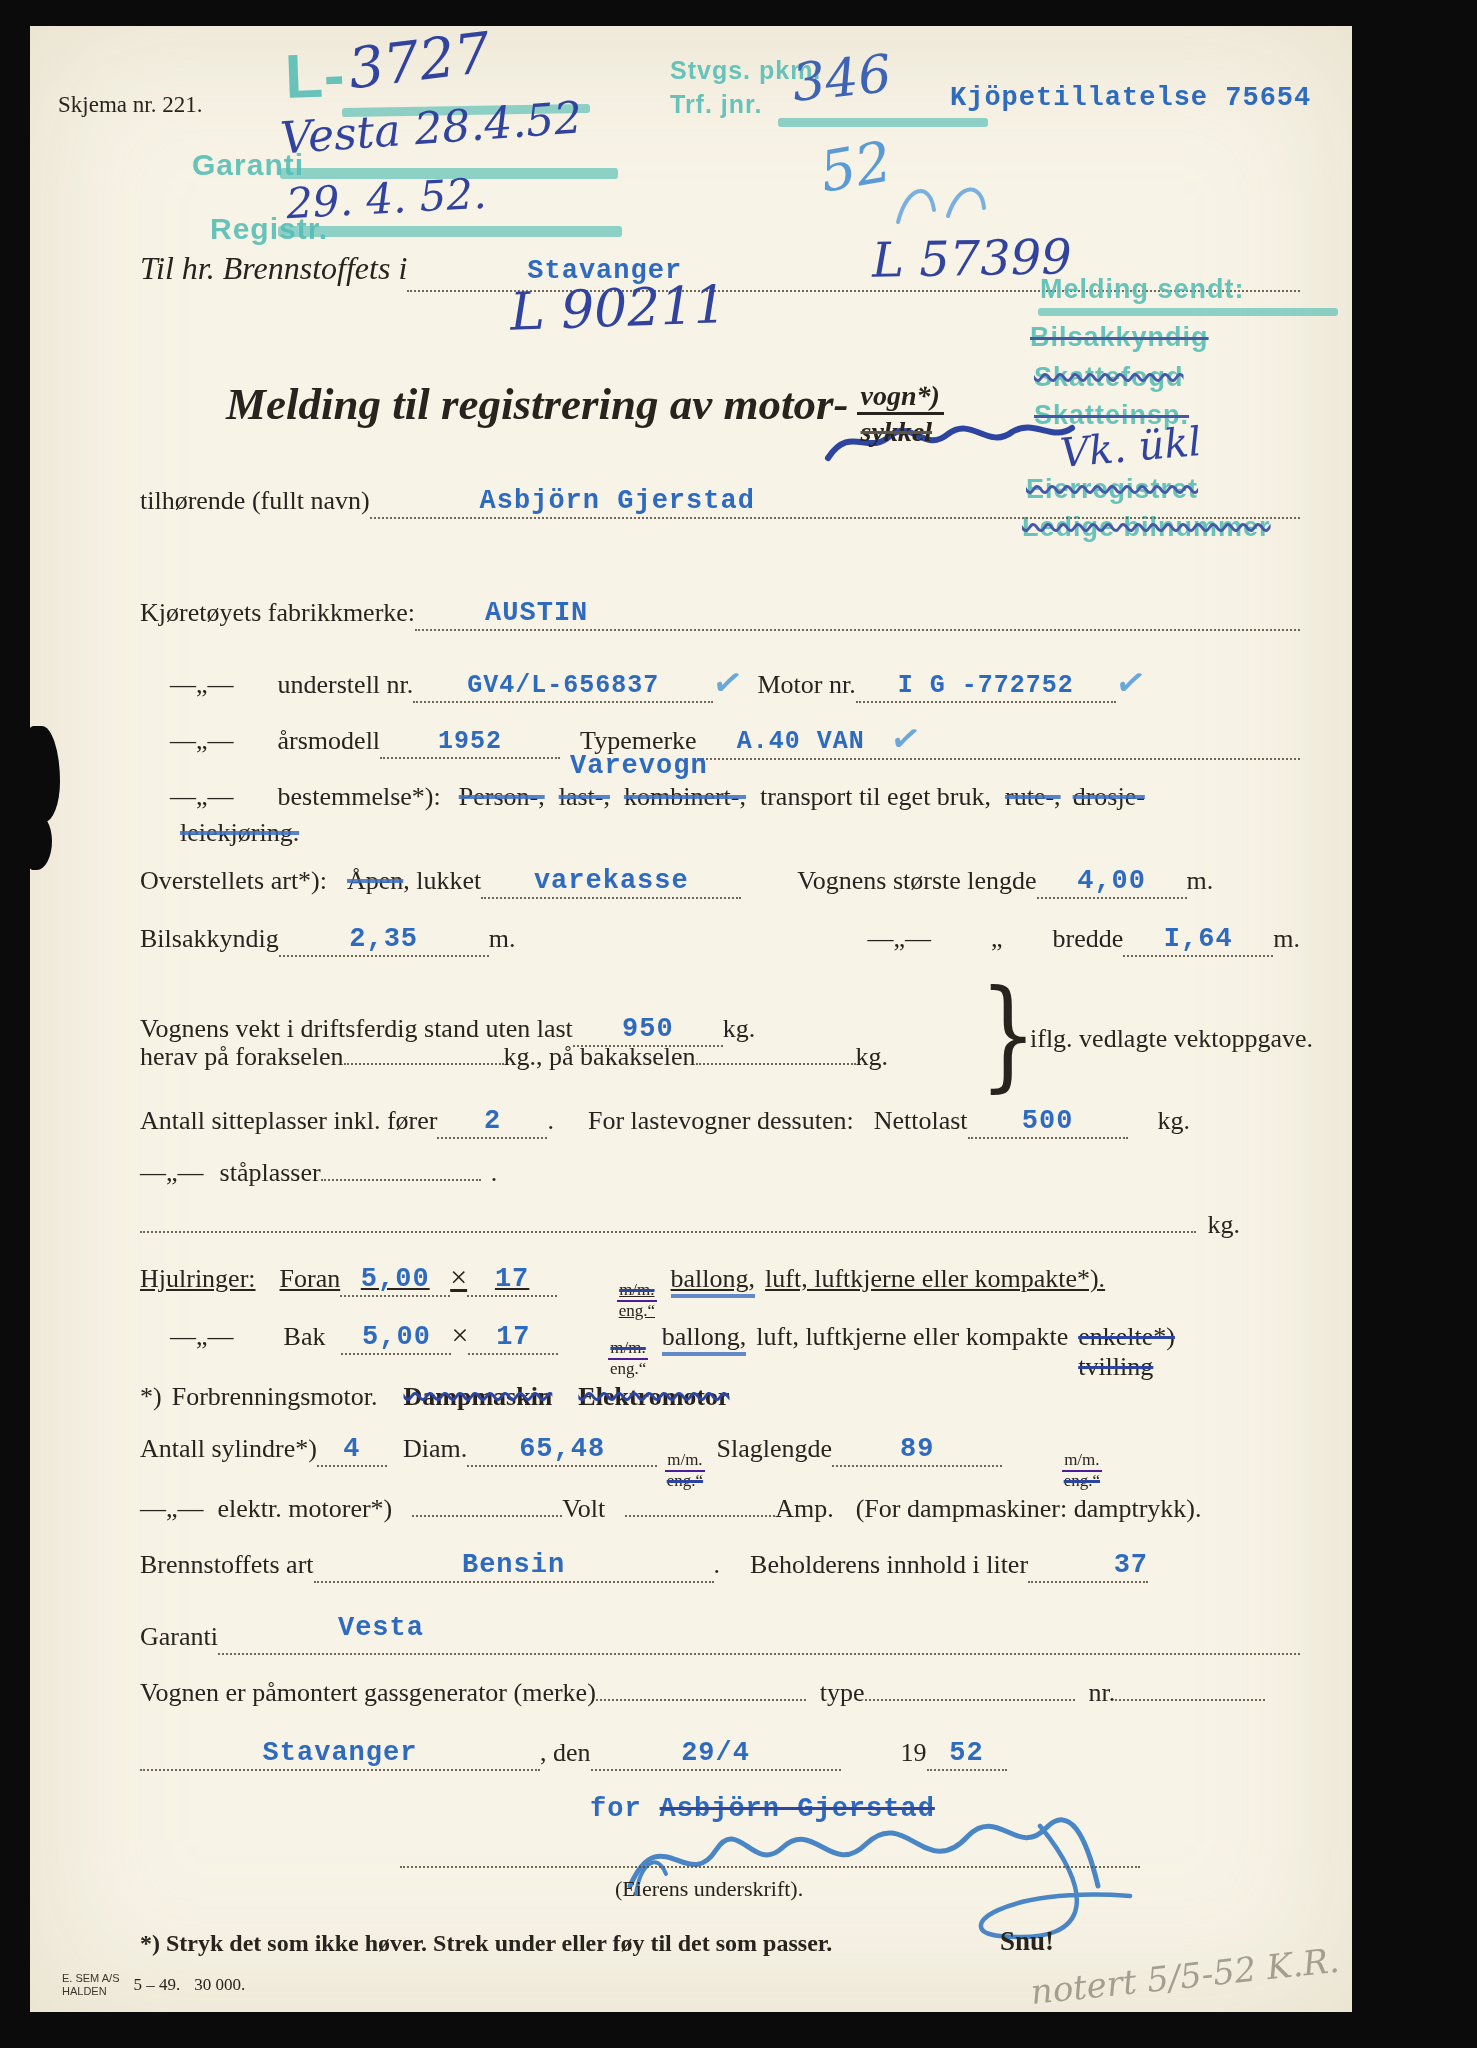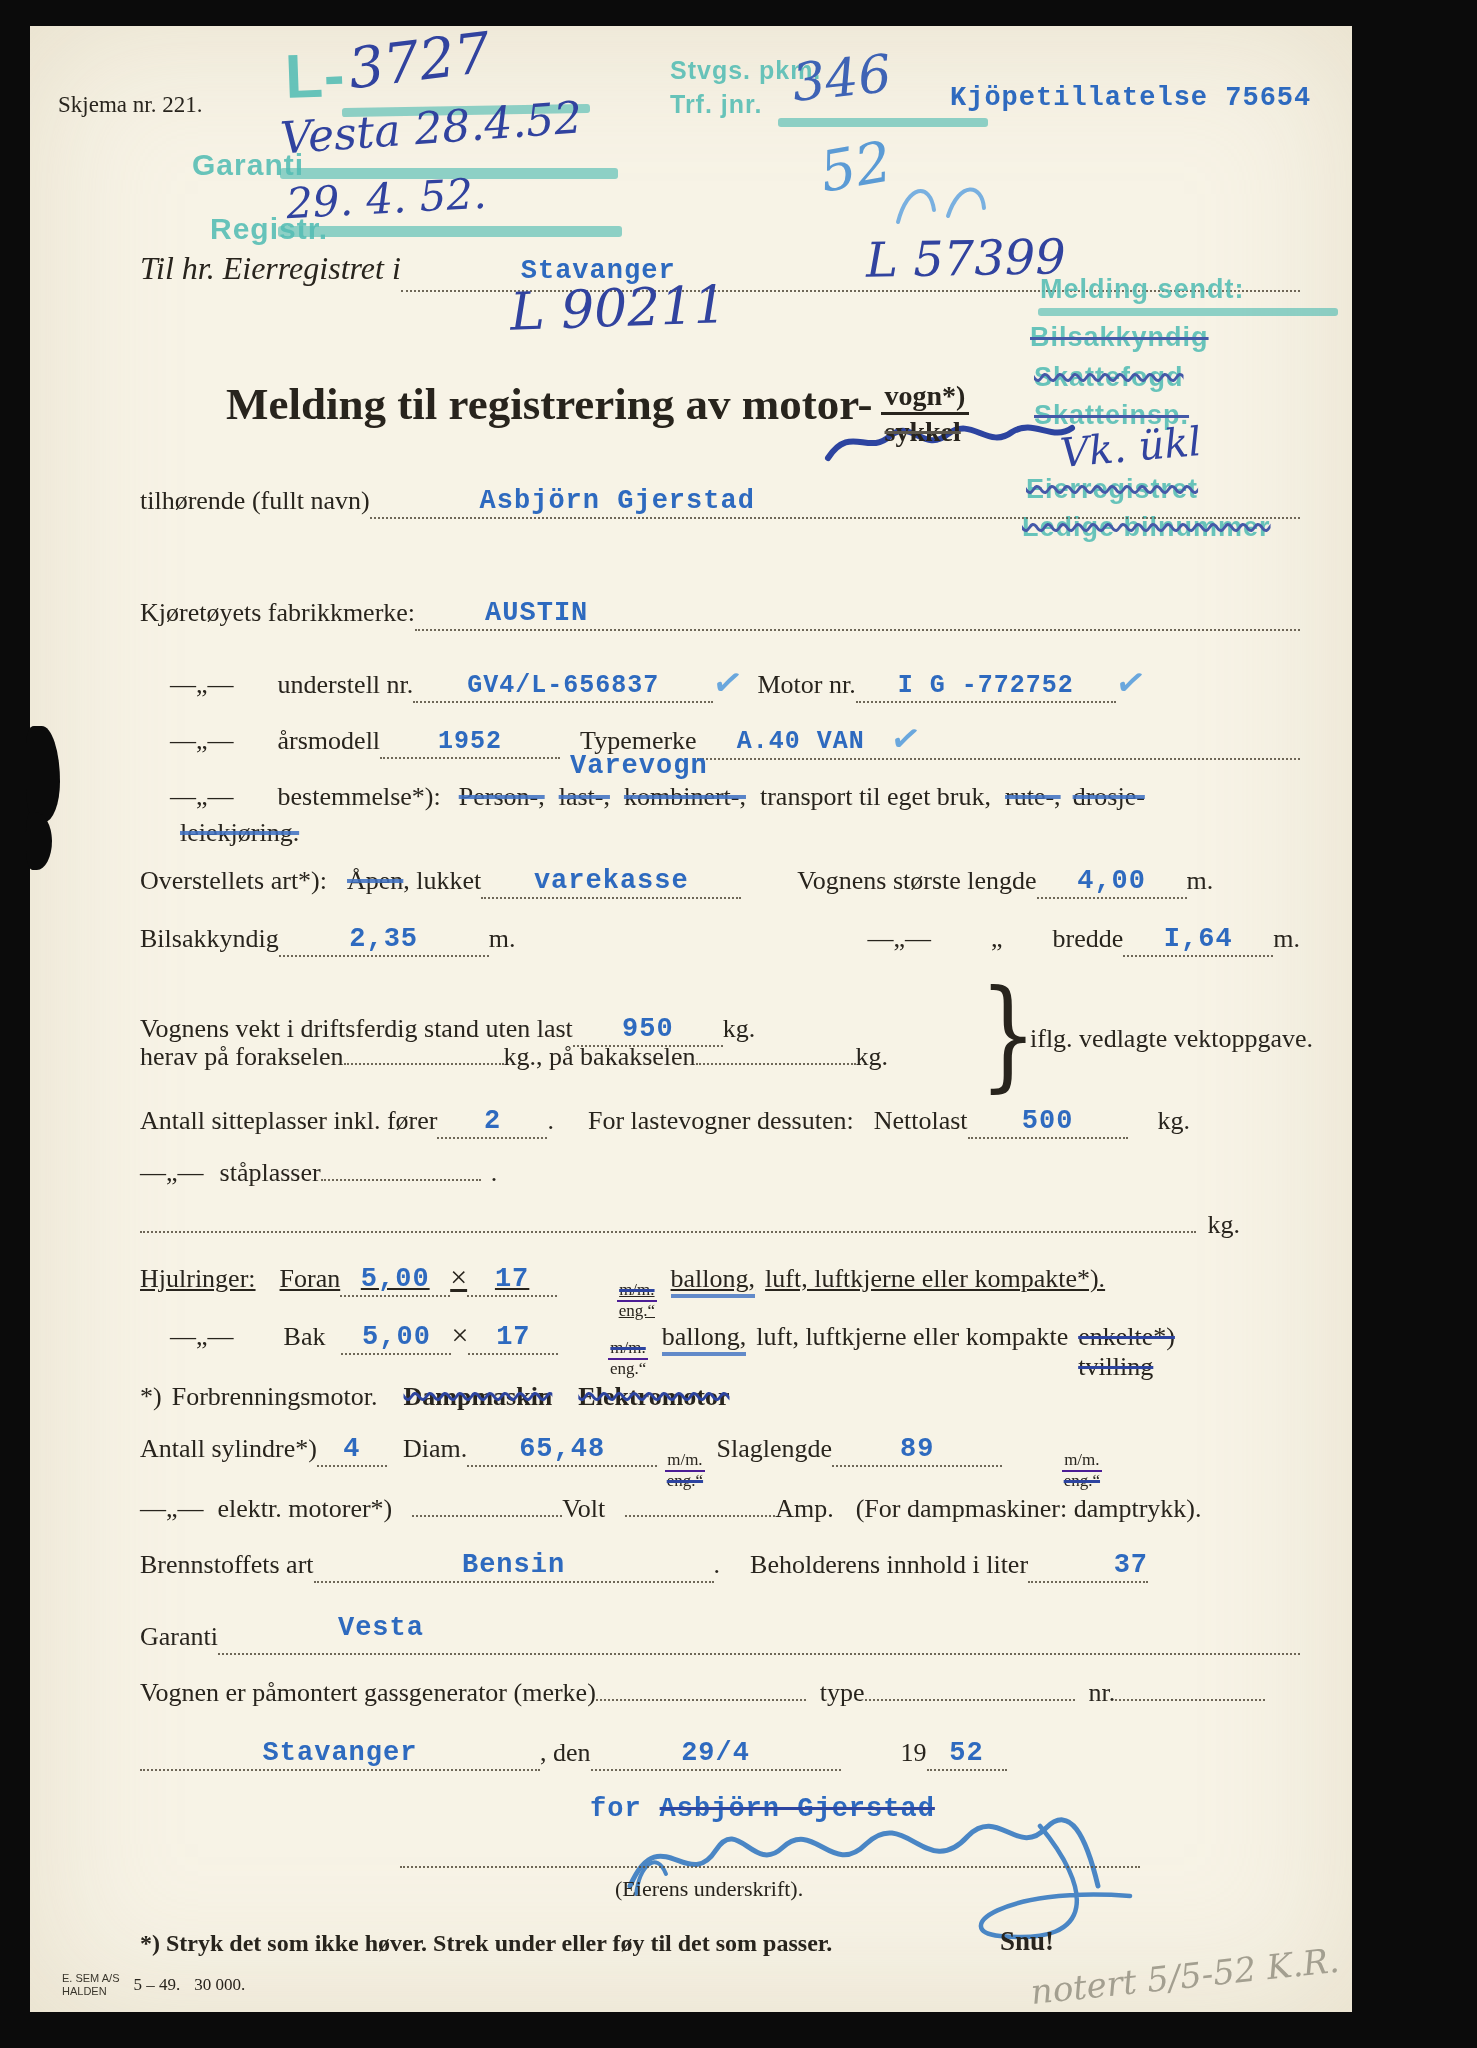--- a/index.html
+++ b/index.html
@@ -75,41 +75,41 @@
 
   <div class="stamp" style="left:640px;top:30px;font-size:25px;">Stvgs. pkm.</div>
   <div class="stamp" style="left:640px;top:64px;font-size:25px;">Trf. jnr.</div>
   <div class="abs hand" style="left:762px;top:22px;font-size:52px;color:#3e63b5;transform:rotate(-6deg);">346</div>
   <div class="tealbar" style="left:748px;top:92px;width:210px;height:9px;"></div>
   <div class="abs hand hand-lt" style="left:790px;top:108px;font-size:56px;transform:rotate(-10deg);">52</div>
 
   <div class="abs typed big" style="left:920px;top:58px;">Kjöpetillatelse 75654</div>
 
   <div class="row" style="top:208px;font-size:32px;">
-    <span class="lbl it">Til hr. Eierregistret i</span>
+    <span class="lbl it">Til hr. Brennstoffets i</span>
     <span class="fill grow left" style="padding-left:120px;">
       <span class="typed big">Stavanger</span>
       <span class="hand" style="margin-left:190px;font-size:48px;transform:translateY(-4px) rotate(-1deg);">L 57399</span>
     </span>
   </div>
   <div class="abs hand" style="left:480px;top:252px;font-size:52px;transform:rotate(-2deg);">L 90211</div>
 
   <div class="stamp" style="left:1010px;top:248px;font-size:27px;">Melding sendt:</div>
   <div class="tealbar" style="left:1008px;top:282px;width:300px;height:8px;"></div>
   <div class="stamp strike-pen" style="left:1000px;top:296px;font-size:27px;">Bilsakkyndig</div>
   <div class="stamp strike-wavy" style="left:1004px;top:336px;font-size:27px;">Skattefogd</div>
   <div class="stamp strike-pen" style="left:1004px;top:374px;font-size:27px;">Skatteinsp.</div>
   <div class="abs hand" style="left:1030px;top:398px;font-size:40px;transform:rotate(-5deg);">Vk. ükl</div>
   <div class="stamp strike-wavy" style="left:996px;top:448px;font-size:27px;">Eierregistret</div>
   <div class="stamp strike-wavy" style="left:992px;top:486px;font-size:27px;">Ledige bilnummer</div>
   <svg class="ink" style="left:790px;top:380px;" width="260" height="70">
     <path d="M8,52 C30,18 48,50 70,30 C92,12 104,48 128,28 C152,10 168,44 192,26 C214,12 232,36 252,22" stroke="#2d44a0" stroke-width="6" fill="none" stroke-linecap="round"></path>
   </svg>
 
-  <div class="abs" style="left:196px;top:352px;font-size:45px;font-weight:bold;color:#28241d;white-space:nowrap;">
+  <div class="abs" style="left:196px;top:352px;font-size:45px;font-weight:bold;color:#28241d;white-space:nowrap;font-style:italic;">
     <span>Melding til registrering av motor-</span><span class="stack">
           <span class="t">vogn*)</span>
           <span class="b strike-gray">sykkel</span>
         </span>
   </div>
 
   <div class="row" style="top:460px;">
     <span class="lbl">tilhørende (fullt navn)</span>
     <span class="fill grow left" style="padding-left:110px;">
       <span class="typed big">Asbjörn Gjerstad</span>

